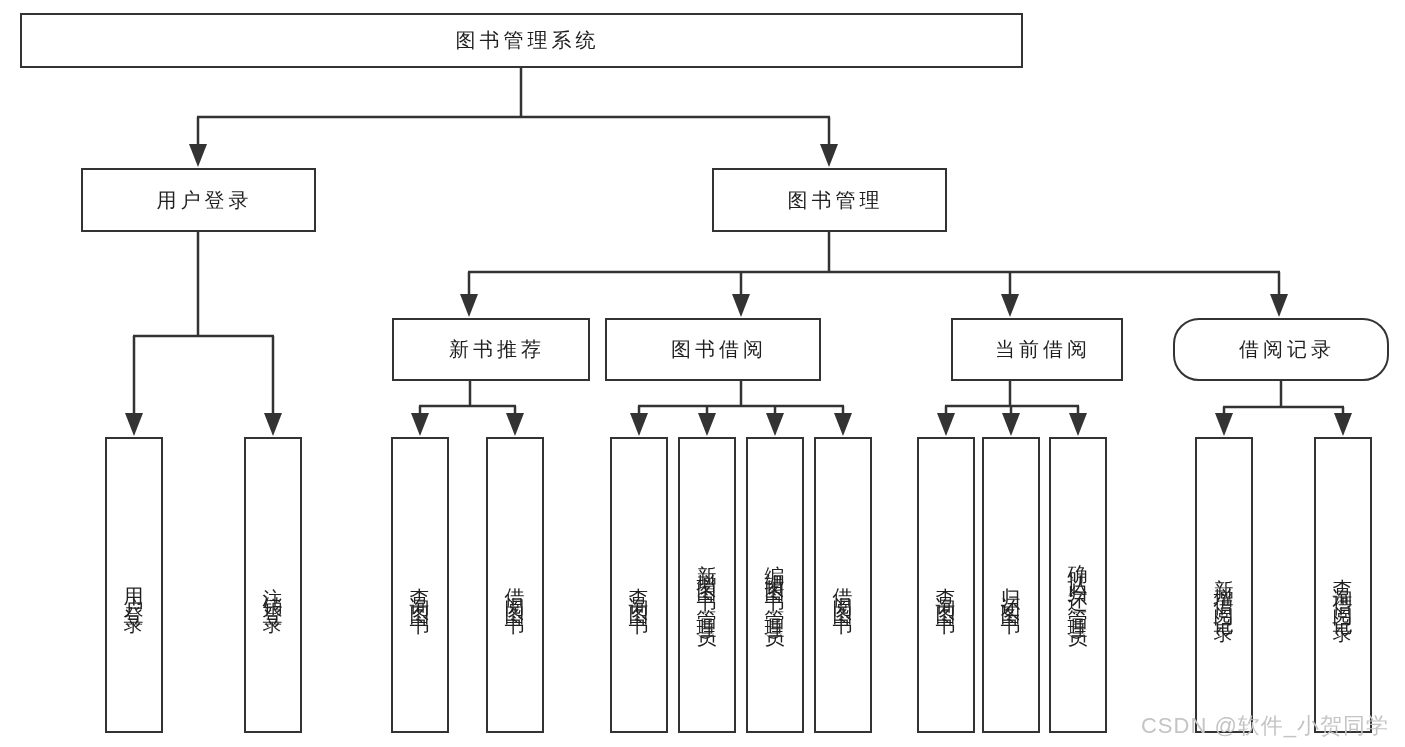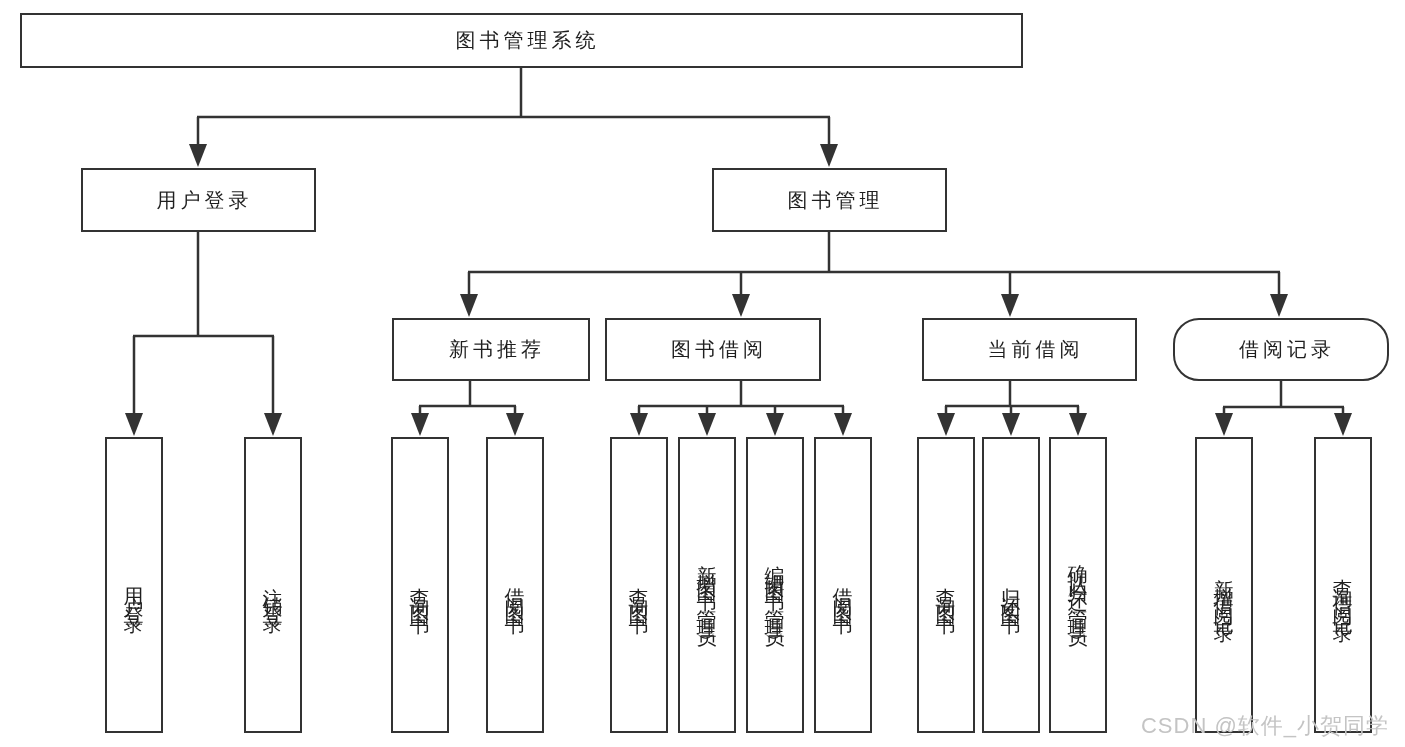--- a/index.html
+++ b/index.html
@@ -144,21 +144,21 @@
     </g>
   </svg>
 
   <div class="box" style="left:20px; top:13px; width:1003px; height:55px;">图书管理系统</div>
 
   <div class="box" style="left:81px; top:168px; width:235px; height:64px;">用户登录</div>
   <div class="box" style="left:712px; top:168px; width:235px; height:64px;">图书管理</div>
 
   <div class="box" style="left:363px; top:318px; width:198px; height:63px;margin-left:29px;">新书推荐</div>
   <div class="box" style="left:605px; top:318px; width:216px; height:63px;">图书借阅</div>
-  <div class="box" style="left:922px; top:318px; width:215px; height:63px;">当前借阅</div>
+  <div class="box" style="left:951px; top:318px; width:172px; height:63px;">当前借阅</div>
   <div class="box" style="left:1173px; top:318px; width:216px; height:63px;border-radius:26px;">借阅记录</div>
 
   <div class="box vbox" style="left:105px; top:437px; width:58px; height:296px;">用户登录</div>
   <div class="box vbox" style="left:244px; top:437px; width:58px; height:296px;">注销登录</div>
 
   <div class="box vbox" style="left:391px; top:437px; width:58px; height:296px;">查询图书</div>
   <div class="box vbox" style="left:486px; top:437px; width:58px; height:296px;">借阅图书</div>
 
   <div class="box vbox" style="left:610px; top:437px; width:58px; height:296px;">查询图书</div>
   <div class="box vbox" style="left:678px; top:437px; width:58px; height:296px;">新增图书（管理员）</div>

